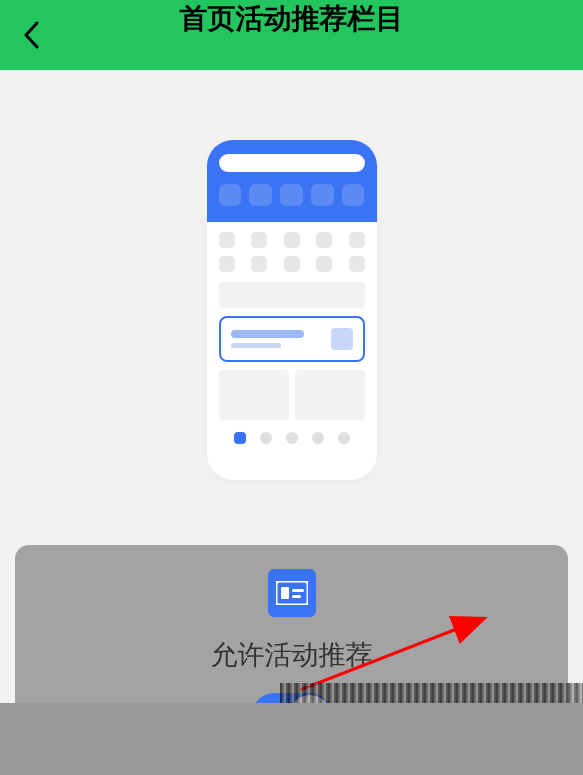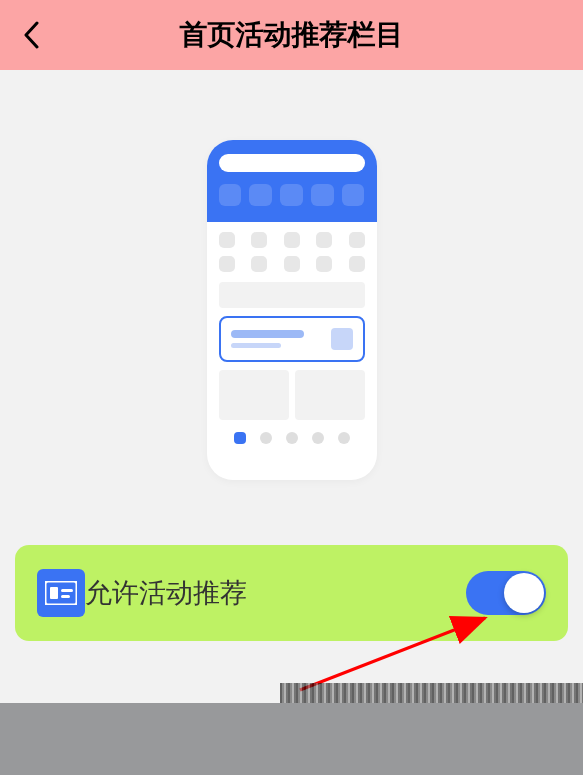--- a/index.html
+++ b/index.html
@@ -5,24 +5,23 @@
     * { margin: 0; padding: 0; box-sizing: border-box; }
     body {
       width: 583px;
       height: 775px;
       background: #f2f2f2;
       font-family: -apple-system, "PingFang SC", "Microsoft YaHei", sans-serif;
       overflow: hidden;
       position: relative;
     }
     .header {
-      background: #fca5a5;
+      background: #22c55e;
       height: 70px;
       display: flex;
-      align-items: center;
       position: relative;
     }
     .back-chevron {
       position: absolute;
       left: 20px;
       top: 50%;
       transform: translateY(-50%);
       width: 24px;
       height: 24px;
       display: flex;
@@ -152,26 +151,28 @@
       width: 12px;
       height: 12px;
       background: #dedede;
       border-radius: 50%;
     }
     .dot.active {
       background: #3a73f3;
       border-radius: 4px;
     }
     .setting-card {
-      background: #bef264;
+      background: #a3a3a3;
       margin: 0 15px;
       border-radius: 14px;
       padding: 24px 22px;
       display: flex;
       align-items: center;
+      gap: 20px;
+      flex-direction: column;
     }
     .setting-icon {
       width: 48px;
       height: 48px;
       background: #3a73f3;
       border-radius: 6px;
       display: flex;
       align-items: center;
       justify-content: center;
     }

